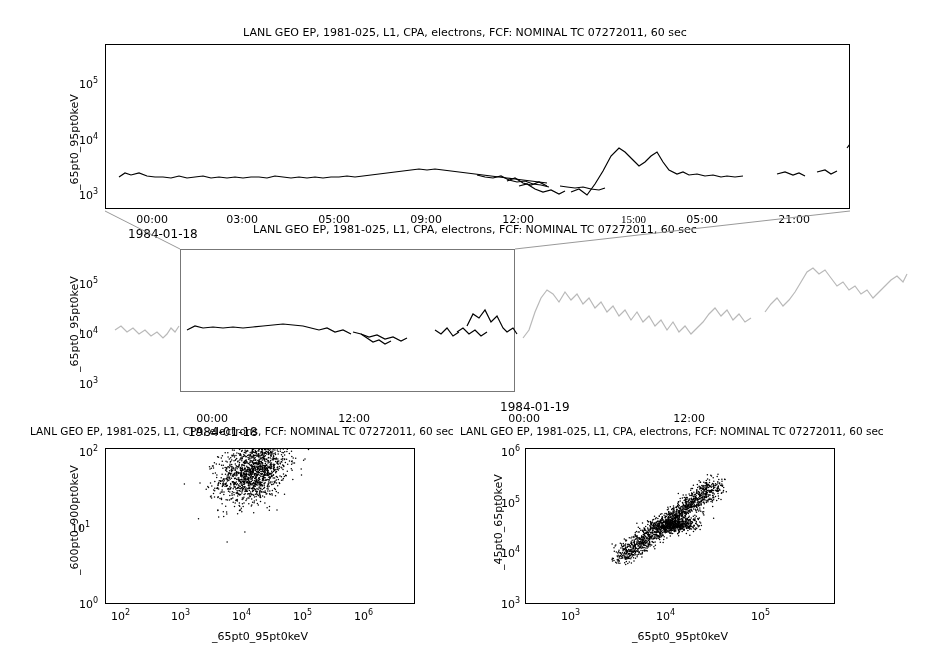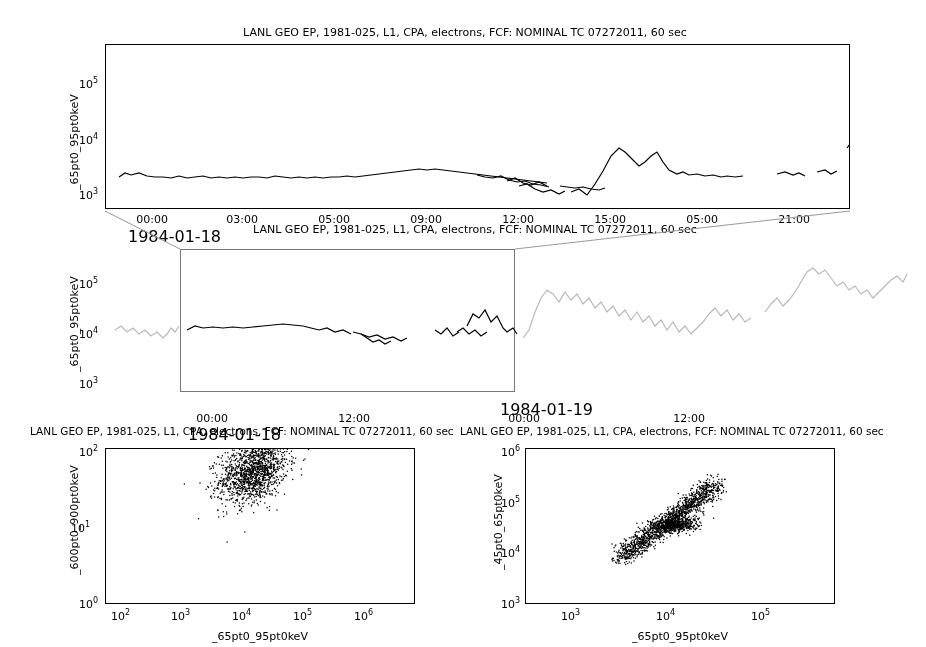--- a/index.html
+++ b/index.html
@@ -5,21 +5,21 @@
   html,body{margin:0;padding:0;background:#ffffff;}
   body{width:926px;height:647px;position:relative;font-family:"DejaVu Sans",sans-serif;color:#000;overflow:hidden;}
   .panel{position:absolute;}
   .title{position:absolute;font-size:11px;text-align:center;white-space:nowrap;color:#000;}
   .axis-box{position:absolute;border:1px solid #000;box-sizing:border-box;background:#fff;}
   .ylab{position:absolute;font-size:11px;white-space:nowrap;transform-origin:0 0;transform:rotate(-90deg);}
   .xlab{position:absolute;font-size:11px;white-space:nowrap;text-align:center;}
   .tick-y{position:absolute;font-size:11px;white-space:nowrap;text-align:right;}
   .tick-x{position:absolute;font-size:11px;white-space:nowrap;text-align:right;}
   sup{font-size:8px;vertical-align:super;}
-  .datebox{position:absolute;font-size:16px;white-space:nowrap;}
+  .datebox{position:absolute;font-size:12px;white-space:nowrap;}
   .connector{position:absolute;}
   .zoomrect{position:absolute;border:1px solid #777;box-sizing:border-box;}
   svg{display:block;}
 </style>
 </head>
 <body>
 
 <div class="panel">
   <div class="title" style="left:100px;top:26px;width:730px;">LANL GEO EP, 1981-025, L1, CPA, electrons, FCF: NOMINAL TC 07272011, 60 sec</div>
 
@@ -29,21 +29,21 @@
 
   <div class="tick-y" style="left:62px;top:76px;width:36px;"><span>10</span><sup>5</sup></div>
   <div class="tick-y" style="left:62px;top:132px;width:36px;"><span>10</span><sup>4</sup></div>
   <div class="tick-y" style="left:62px;top:187px;width:36px;"><span>10</span><sup>3</sup></div>
 
   <div class="tick-x" style="left:118px;top:213px;width:50px;">00:00</div>
   <div class="tick-x" style="left:208px;top:213px;width:50px;">03:00</div>
   <div class="tick-x" style="left:300px;top:213px;width:50px;">05:00</div>
   <div class="tick-x" style="left:392px;top:213px;width:50px;">09:00</div>
   <div class="tick-x" style="left:484px;top:213px;width:50px;">12:00</div>
-  <div class="tick-x" style="left:576px;top:213px;width:50px;">15:00</div>
+  <div class="tick-x" style="left:596px;top:213px;width:50px;font-family:Liberation Serif, serif;">15:00</div>
   <div class="tick-x" style="left:668px;top:213px;width:50px;">05:00</div>
   <div class="tick-x" style="left:760px;top:213px;width:50px;">21:00</div>
 
   <div class="datebox" style="left:128px;top:227px;">1984-01-18</div>
 
   <svg style="position:absolute;left:105px;top:44px;" width="745" height="165">
     <polyline fill="none" stroke="#000" stroke-width="1.2" points="
       14,133 20,129 26,131 34,129 42,132 50,133 58,133 66,134 74,132 82,134 90,133 98,132
       106,134 114,133 122,134 130,133 138,134 146,133 154,133 162,134 170,132 178,133 186,134
       194,133 202,134 210,133 218,134 226,133 234,133 242,132 250,133 258,132 266,131 274,130

